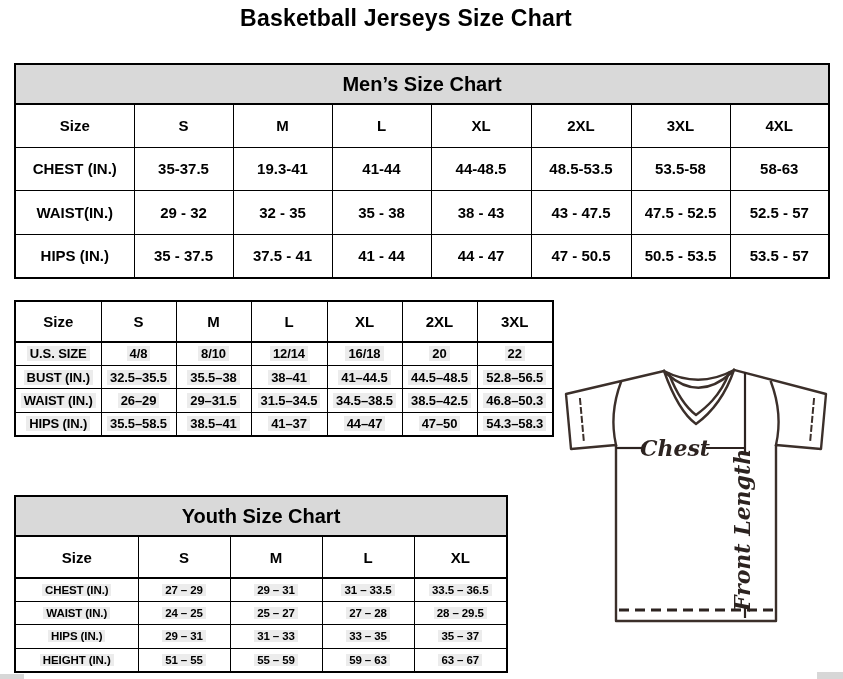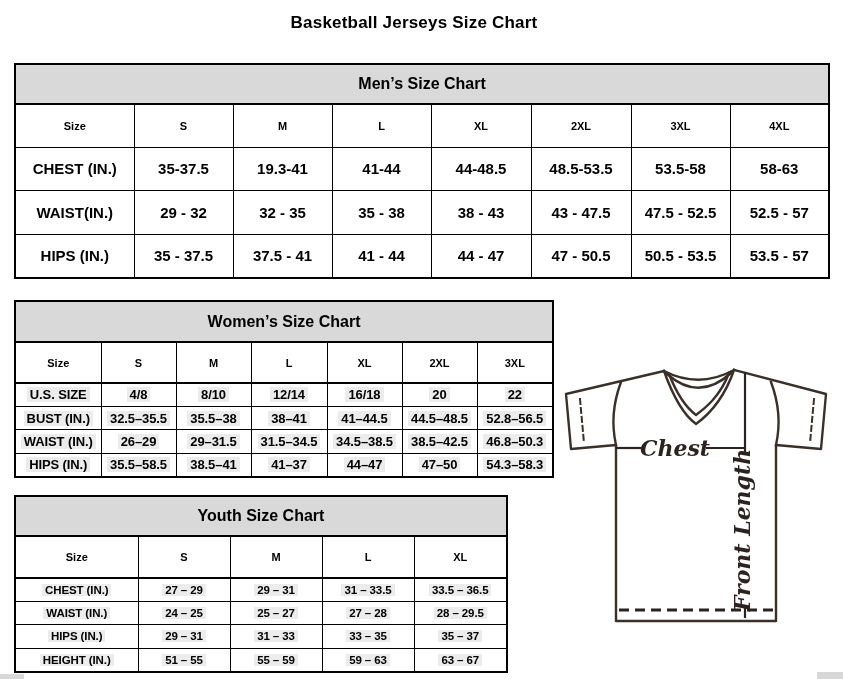--- a/index.html
+++ b/index.html
@@ -1,31 +1,31 @@
 <!DOCTYPE html>
 <html><head>
 <meta charset="utf-8">
 <style>
   html,body { margin:0; padding:0; }
   body {
     width:843px; height:679px; background:#ffffff; position:relative;
     overflow:hidden; font-family:"Liberation Sans", sans-serif; color:#000;
   }
   .page-title {
-    position:absolute; top:5px; left:0; width:812px; margin:8px;
-    text-align:center; font-size:17px; font-weight:bold; letter-spacing:0.2px;
+    position:absolute; top:5px; left:0; width:812px; margin:0;
+    text-align:center; font-size:23px; font-weight:bold; letter-spacing:0.2px;
   }
   .tblwrap { position:absolute; }
   table { border-collapse:collapse; table-layout:fixed; border:2px solid #000; }
   th, td {
     border:1px solid #000; text-align:center; vertical-align:middle;
     padding:0; white-space:nowrap; overflow:hidden; font-weight:bold;
   }
-  tr.band th { background:#d9d9d9; border-bottom:2px solid #000; font-size:16px; }
-  tr.cols th { font-size:11px; }
+  tr.band th { background:#d9d9d9; border-bottom:2px solid #000; font-size:20px; }
+  tr.cols th { font-size:15px; }
 
   
   #mens-table { width:814px; }
   #mens-table tr.band  { height:40px; }
   #mens-table tr.cols  { height:43px; }
   #mens-table tbody tr { height:43.6px; }
   #mens-table tbody th, #mens-table tbody td { font-size:15px; }
 
   
   #womens-table { width:538px; }
@@ -122,23 +122,20 @@
     <colgroup>
       <col style="width:86px">
         <col style="width:75px">
         <col style="width:75px">
         <col style="width:76px">
       <col style="width:75px">
         <col style="width:75px">
         <col style="width:76px">
     </colgroup>
     <thead>
-      <tr class="band">
-        <th colspan="7">Women’s Size Chart</th>
-      </tr>
       <tr class="cols">
           <th>Size</th>
           <th>S</th>
           <th>M</th>
           <th>L</th>
           <th>XL</th>
           <th>2XL</th>
           <th>3XL</th>
         </tr>
     </thead>

